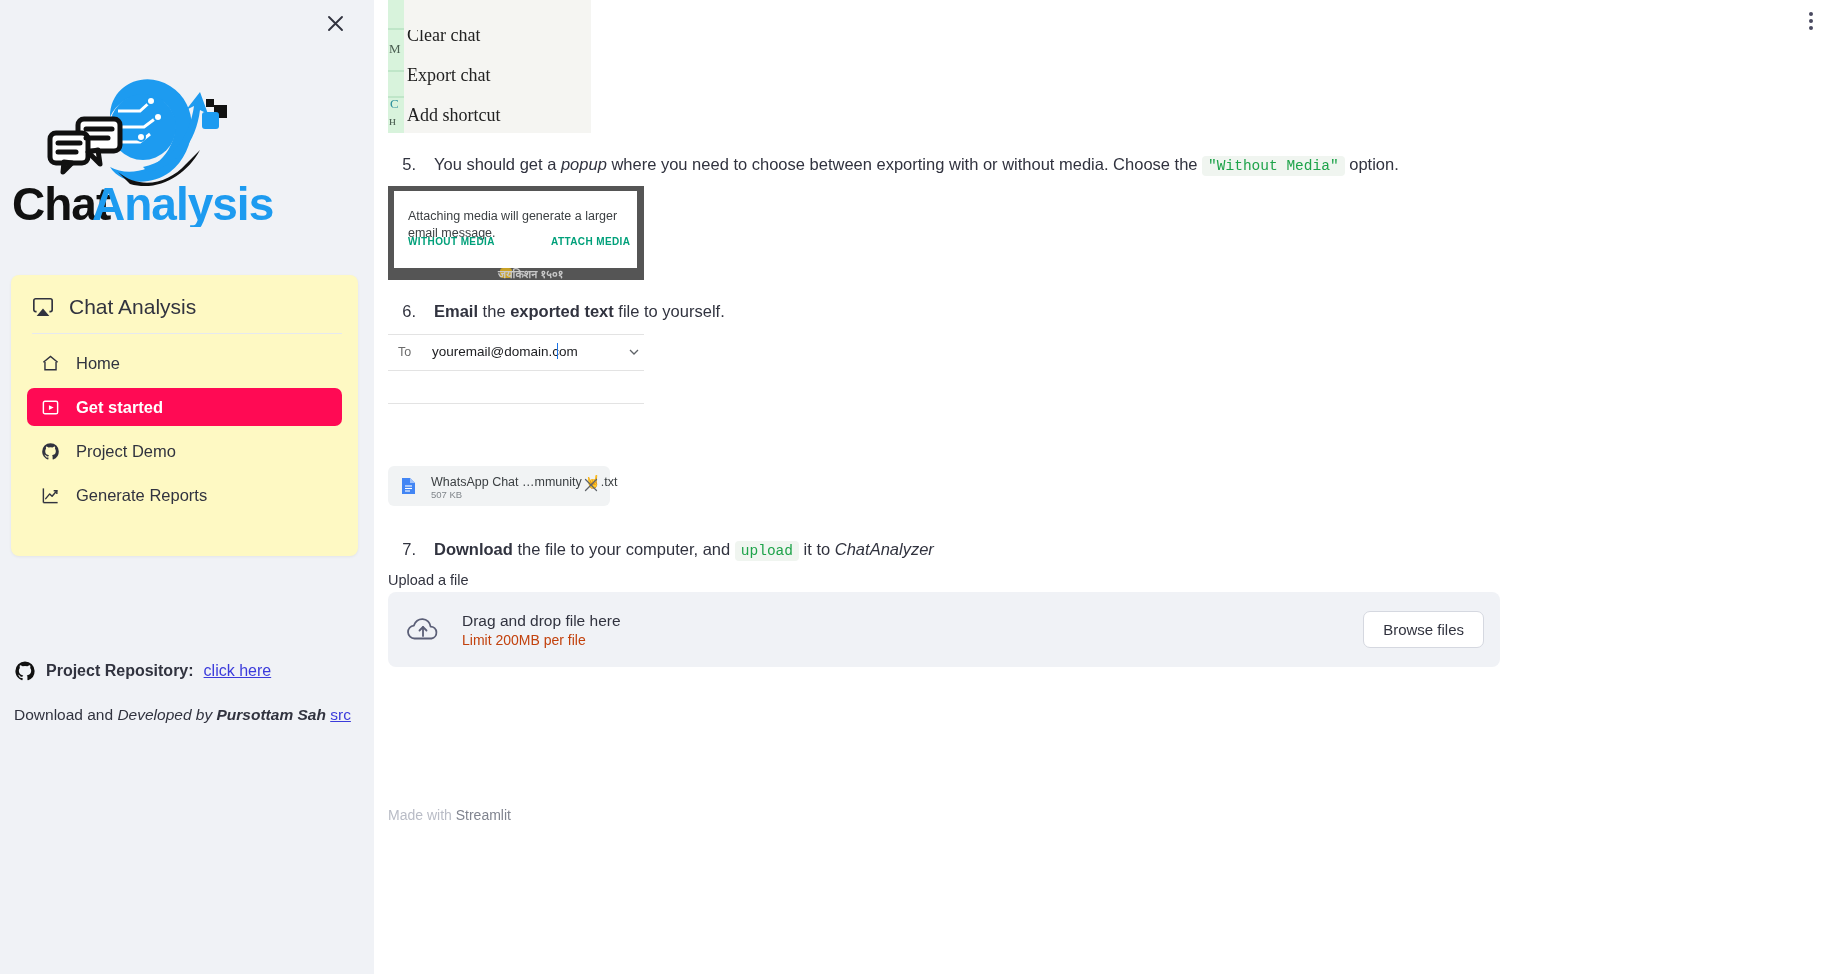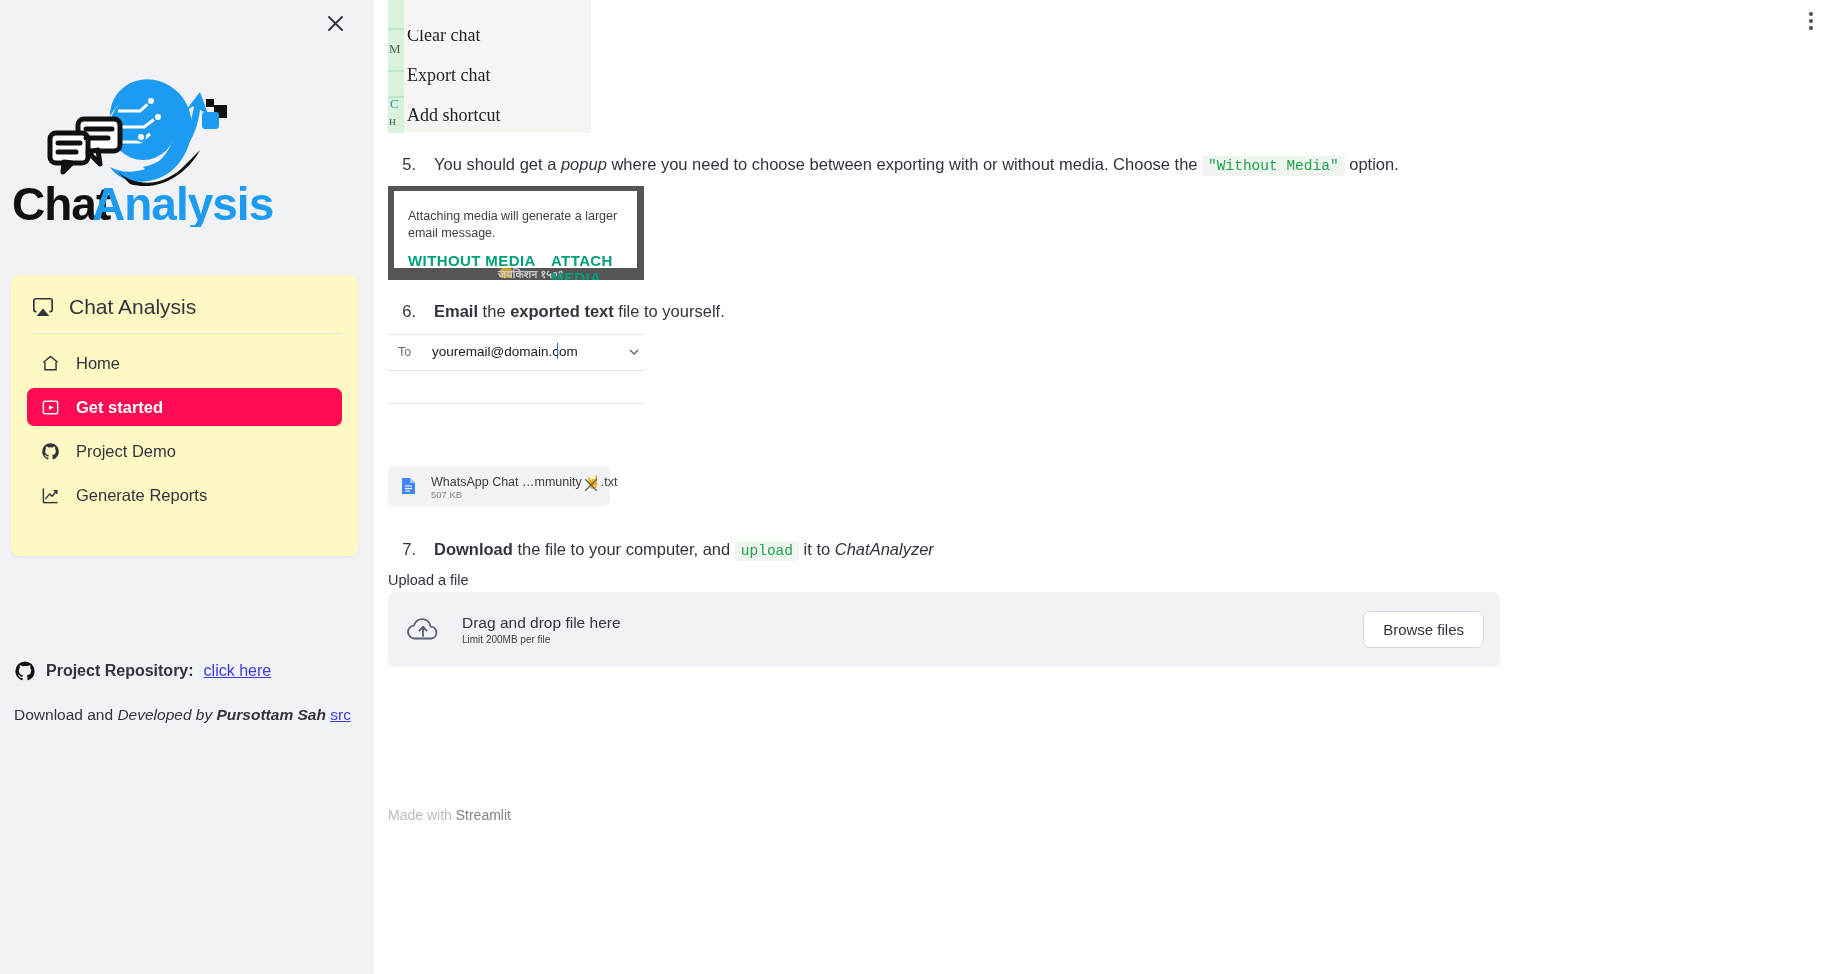--- a/index.html
+++ b/index.html
@@ -220,22 +220,22 @@
   #dialog-shot .msg {
     position: absolute;
     left: 14px; top: 17px;
     width: 210px;
     font-size: 12.5px;
     line-height: 1.33;
     color: #3c4043;
   }
   #dialog-shot .act {
     position: absolute;
-    top: 61px;
-    font-size: 15px;
+    top: 45px;
+    font-size: 10px;
     font-weight: 700;
     letter-spacing: .4px;
     color: #00a07a;
     cursor: pointer;
   }
   #dialog-shot .act.left { left: 14px; }
   #dialog-shot .act.right { left: 157px; }
   #dialog-shot .behind {
     position: absolute;
     left: 110px; top: 80px;
@@ -305,21 +305,21 @@
   #uploader {
     position: absolute;
     left: 14px; top: 592px;
     width: 1112px; height: 75px;
     background: #f0f2f6;
     border-radius: 8px;
     display: flex; align-items: center;
   }
   #uploader .cloud { margin-left: 17px; margin-right: 21px; flex: 0 0 auto; }
   #uploader .utext-main { font-size: 15.5px; color: #31333f; }
-  #uploader .utext-sub { font-size: 10px; color: #404040; margin-top: 2px; }
+  #uploader .utext-sub { font-size: 14px; color: #c2410c; margin-top: 2px; }
   #browse-btn {
     position: absolute;
     right: 16px; top: 19px;
     height: 37px;
     padding: 0 19px;
     background: #ffffff;
     border: 1px solid #d5d8e0;
     border-radius: 7px;
     color: #31333f;
     font-family: inherit;

